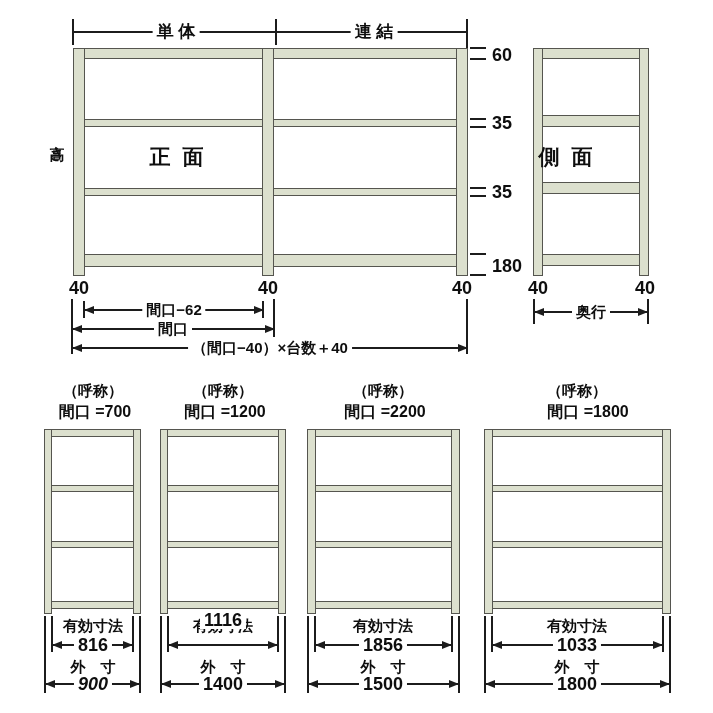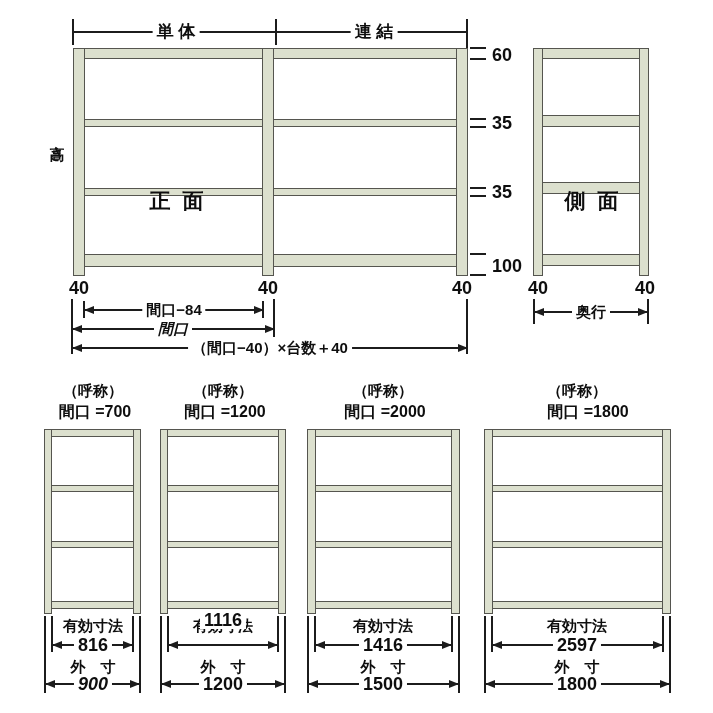--- a/index.html
+++ b/index.html
@@ -7,21 +7,21 @@
           font-family:"Liberation Sans","DejaVu Sans",sans-serif;font-weight:bold;color:#0e0e0e;}
   
   .r{position:absolute;background:#dce0ce;border:1px solid #55554f;box-sizing:border-box;}
   
   .hl{position:absolute;height:2px;background:#1c1c1c;}
   .vl{position:absolute;width:2px;background:#1c1c1c;}
   
   .lb{position:absolute;white-space:nowrap;line-height:1;}
   .c{transform:translateX(-50%);}
   .wbg{background:#fff;padding:0 4px;}
-  .f15{font-size:15px;} .f16{font-size:16px;} .f17{font-size:17px;} .f18{font-size:18px;} .f21{font-size:21px;letter-spacing:3px;margin-top:44px;}
+  .f15{font-size:15px;} .f16{font-size:16px;} .f17{font-size:17px;} .f18{font-size:18px;} .f21{font-size:21px;letter-spacing:3px;}
   .vt{writing-mode:vertical-rl;letter-spacing:3px;}
   
   .al,.ar{position:absolute;width:0;height:0;border-top:4px solid transparent;border-bottom:4px solid transparent;}
   .al{border-right:10px solid #1c1c1c;}
   .ar{border-left:10px solid #1c1c1c;}
 </style>
 </head>
 <body>
 
 <div class="canvas">
@@ -54,57 +54,57 @@
     <div class="hl" style="left:470px;top:58px;width:16px;"></div>
     <div class="lb f18" style="left:492px;top:46px;">60</div>
     <div class="hl" style="left:470px;top:118px;width:16px;"></div>
     <div class="hl" style="left:470px;top:126px;width:16px;"></div>
     <div class="lb f18" style="left:492px;top:114px;">35</div>
     <div class="hl" style="left:470px;top:187px;width:16px;"></div>
     <div class="hl" style="left:470px;top:195px;width:16px;"></div>
     <div class="lb f18" style="left:492px;top:183px;">35</div>
     <div class="hl" style="left:470px;top:253px;width:16px;"></div>
     <div class="hl" style="left:470px;top:274px;width:16px;"></div>
-    <div class="lb f18" style="left:492px;top:257px;">100</div>
+    <div class="lb f18" style="left:492px;top:257px;">180</div>
 
     <div class="lb c f18" style="left:79px;top:279px;">40</div>
     <div class="lb c f18" style="left:268px;top:279px;">40</div>
     <div class="lb c f18" style="left:462px;top:279px;">40</div>
 
     <div class="vl" style="left:71px;top:299px;height:55px;"></div>
     <div class="vl" style="left:83px;top:301px;height:17px;"></div>
     <div class="vl" style="left:262px;top:301px;height:17px;"></div>
     <div class="vl" style="left:273px;top:299px;height:38px;"></div>
     <div class="vl" style="left:466px;top:299px;height:55px;"></div>
 
     <div class="hl" style="left:84px;top:309px;width:180px;"></div>
     <div class="al" style="left:84px;top:306px;"></div>
     <div class="ar" style="left:254px;top:306px;"></div>
-    <div class="lb c wbg f15" style="left:174px;top:302px;">間口−84</div>
+    <div class="lb c wbg f15" style="left:174px;top:302px;">間口−62</div>
 
     <div class="hl" style="left:72px;top:328px;width:203px;"></div>
     <div class="al" style="left:72px;top:325px;"></div>
     <div class="ar" style="left:265px;top:325px;"></div>
-    <div class="lb c wbg f15" style="left:173px;top:321px;font-style:italic;">間口</div>
+    <div class="lb c wbg f15" style="left:173px;top:321px;">間口</div>
 
     <div class="hl" style="left:72px;top:347px;width:396px;"></div>
     <div class="al" style="left:72px;top:344px;"></div>
     <div class="ar" style="left:458px;top:344px;"></div>
     <div class="lb c wbg f15" style="left:270px;top:340px;">（間口−40）×台数＋40</div>
   </div>
 
   <div>
     <div class="r" style="left:542px;top:48px;width:98px;height:11px;"></div>
     <div class="r" style="left:542px;top:115px;width:98px;height:12px;"></div>
     <div class="r" style="left:542px;top:182px;width:98px;height:12px;"></div>
     <div class="r" style="left:542px;top:254px;width:98px;height:12px;"></div>
     <div class="r" style="left:533px;top:48px;width:10px;height:228px;"></div>
     <div class="r" style="left:639px;top:48px;width:10px;height:228px;"></div>
 
-    <div class="lb c f21" style="left:593px;top:146px;">側 面</div>
+    <div class="lb c f21" style="left:567px;top:146px;">側 面</div>
     <div class="lb c f18" style="left:538px;top:279px;">40</div>
     <div class="lb c f18" style="left:645px;top:279px;">40</div>
 
     <div class="vl" style="left:533px;top:299px;height:25px;"></div>
     <div class="vl" style="left:647px;top:299px;height:25px;"></div>
     <div class="hl" style="left:534px;top:311px;width:114px;"></div>
     <div class="al" style="left:534px;top:308px;"></div>
     <div class="ar" style="left:638px;top:308px;"></div>
     <div class="lb c wbg f15" style="left:591px;top:304px;">奥行</div>
   </div>
@@ -149,41 +149,41 @@
     <div class="vl" style="left:284px;top:616px;height:77px;"></div>
     <div class="lb c f15" style="left:223px;top:618px;">有効寸法</div>
     <div class="hl" style="left:168px;top:644px;width:110px;"></div>
     <div class="al" style="left:168px;top:641px;"></div>
     <div class="ar" style="left:268px;top:641px;"></div>
     <div class="lb c wbg f18" style="left:223px;top:611px;">1116</div>
     <div class="lb c f15" style="left:223px;top:659px;">外　寸</div>
     <div class="hl" style="left:161px;top:683px;width:124px;"></div>
     <div class="al" style="left:161px;top:680px;"></div>
     <div class="ar" style="left:275px;top:680px;"></div>
-    <div class="lb c wbg f18" style="left:223px;top:675px;">1200</div>
+    <div class="lb c wbg f18" style="left:223px;top:675px;">1400</div>
   </div>
 
   <div>
     <div class="lb c f15" style="left:383px;top:383px;">（呼称）</div>
-    <div class="lb c f16" style="left:385px;top:404px;">間口 =2000</div>
+    <div class="lb c f16" style="left:385px;top:404px;">間口 =2200</div>
     <div class="r" style="left:314px;top:429px;width:139px;height:8px;"></div>
     <div class="r" style="left:314px;top:485px;width:139px;height:7px;"></div>
     <div class="r" style="left:314px;top:541px;width:139px;height:7px;"></div>
     <div class="r" style="left:314px;top:601px;width:139px;height:8px;"></div>
     <div class="r" style="left:307px;top:429px;width:9px;height:185px;"></div>
     <div class="r" style="left:451px;top:429px;width:9px;height:185px;"></div>
     <div class="vl" style="left:307px;top:616px;height:77px;"></div>
     <div class="vl" style="left:314px;top:616px;height:36px;"></div>
     <div class="vl" style="left:451px;top:616px;height:36px;"></div>
     <div class="vl" style="left:458px;top:616px;height:77px;"></div>
     <div class="lb c f15" style="left:383px;top:618px;">有効寸法</div>
     <div class="hl" style="left:315px;top:644px;width:137px;"></div>
     <div class="al" style="left:315px;top:641px;"></div>
     <div class="ar" style="left:442px;top:641px;"></div>
-    <div class="lb c wbg f18" style="left:383px;top:636px;">1416</div>
+    <div class="lb c wbg f18" style="left:383px;top:636px;">1856</div>
     <div class="lb c f15" style="left:383px;top:659px;">外　寸</div>
     <div class="hl" style="left:308px;top:683px;width:151px;"></div>
     <div class="al" style="left:308px;top:680px;"></div>
     <div class="ar" style="left:449px;top:680px;"></div>
     <div class="lb c wbg f18" style="left:383px;top:675px;">1500</div>
   </div>
 
   <div>
     <div class="lb c f15" style="left:577px;top:383px;">（呼称）</div>
     <div class="lb c f16" style="left:588px;top:404px;">間口 =1800</div>
@@ -194,21 +194,21 @@
     <div class="r" style="left:484px;top:429px;width:9px;height:185px;"></div>
     <div class="r" style="left:662px;top:429px;width:9px;height:185px;"></div>
     <div class="vl" style="left:484px;top:616px;height:77px;"></div>
     <div class="vl" style="left:491px;top:616px;height:36px;"></div>
     <div class="vl" style="left:662px;top:616px;height:36px;"></div>
     <div class="vl" style="left:669px;top:616px;height:77px;"></div>
     <div class="lb c f15" style="left:577px;top:618px;">有効寸法</div>
     <div class="hl" style="left:492px;top:644px;width:171px;"></div>
     <div class="al" style="left:492px;top:641px;"></div>
     <div class="ar" style="left:653px;top:641px;"></div>
-    <div class="lb c wbg f18" style="left:577px;top:636px;">2597</div>
+    <div class="lb c wbg f18" style="left:577px;top:636px;">1033</div>
     <div class="lb c f15" style="left:577px;top:659px;">外　寸</div>
     <div class="hl" style="left:485px;top:683px;width:185px;"></div>
     <div class="al" style="left:485px;top:680px;"></div>
     <div class="ar" style="left:660px;top:680px;"></div>
     <div class="lb c wbg f18" style="left:577px;top:675px;">1800</div>
   </div>
 
 </div>
 
 </body></html>

